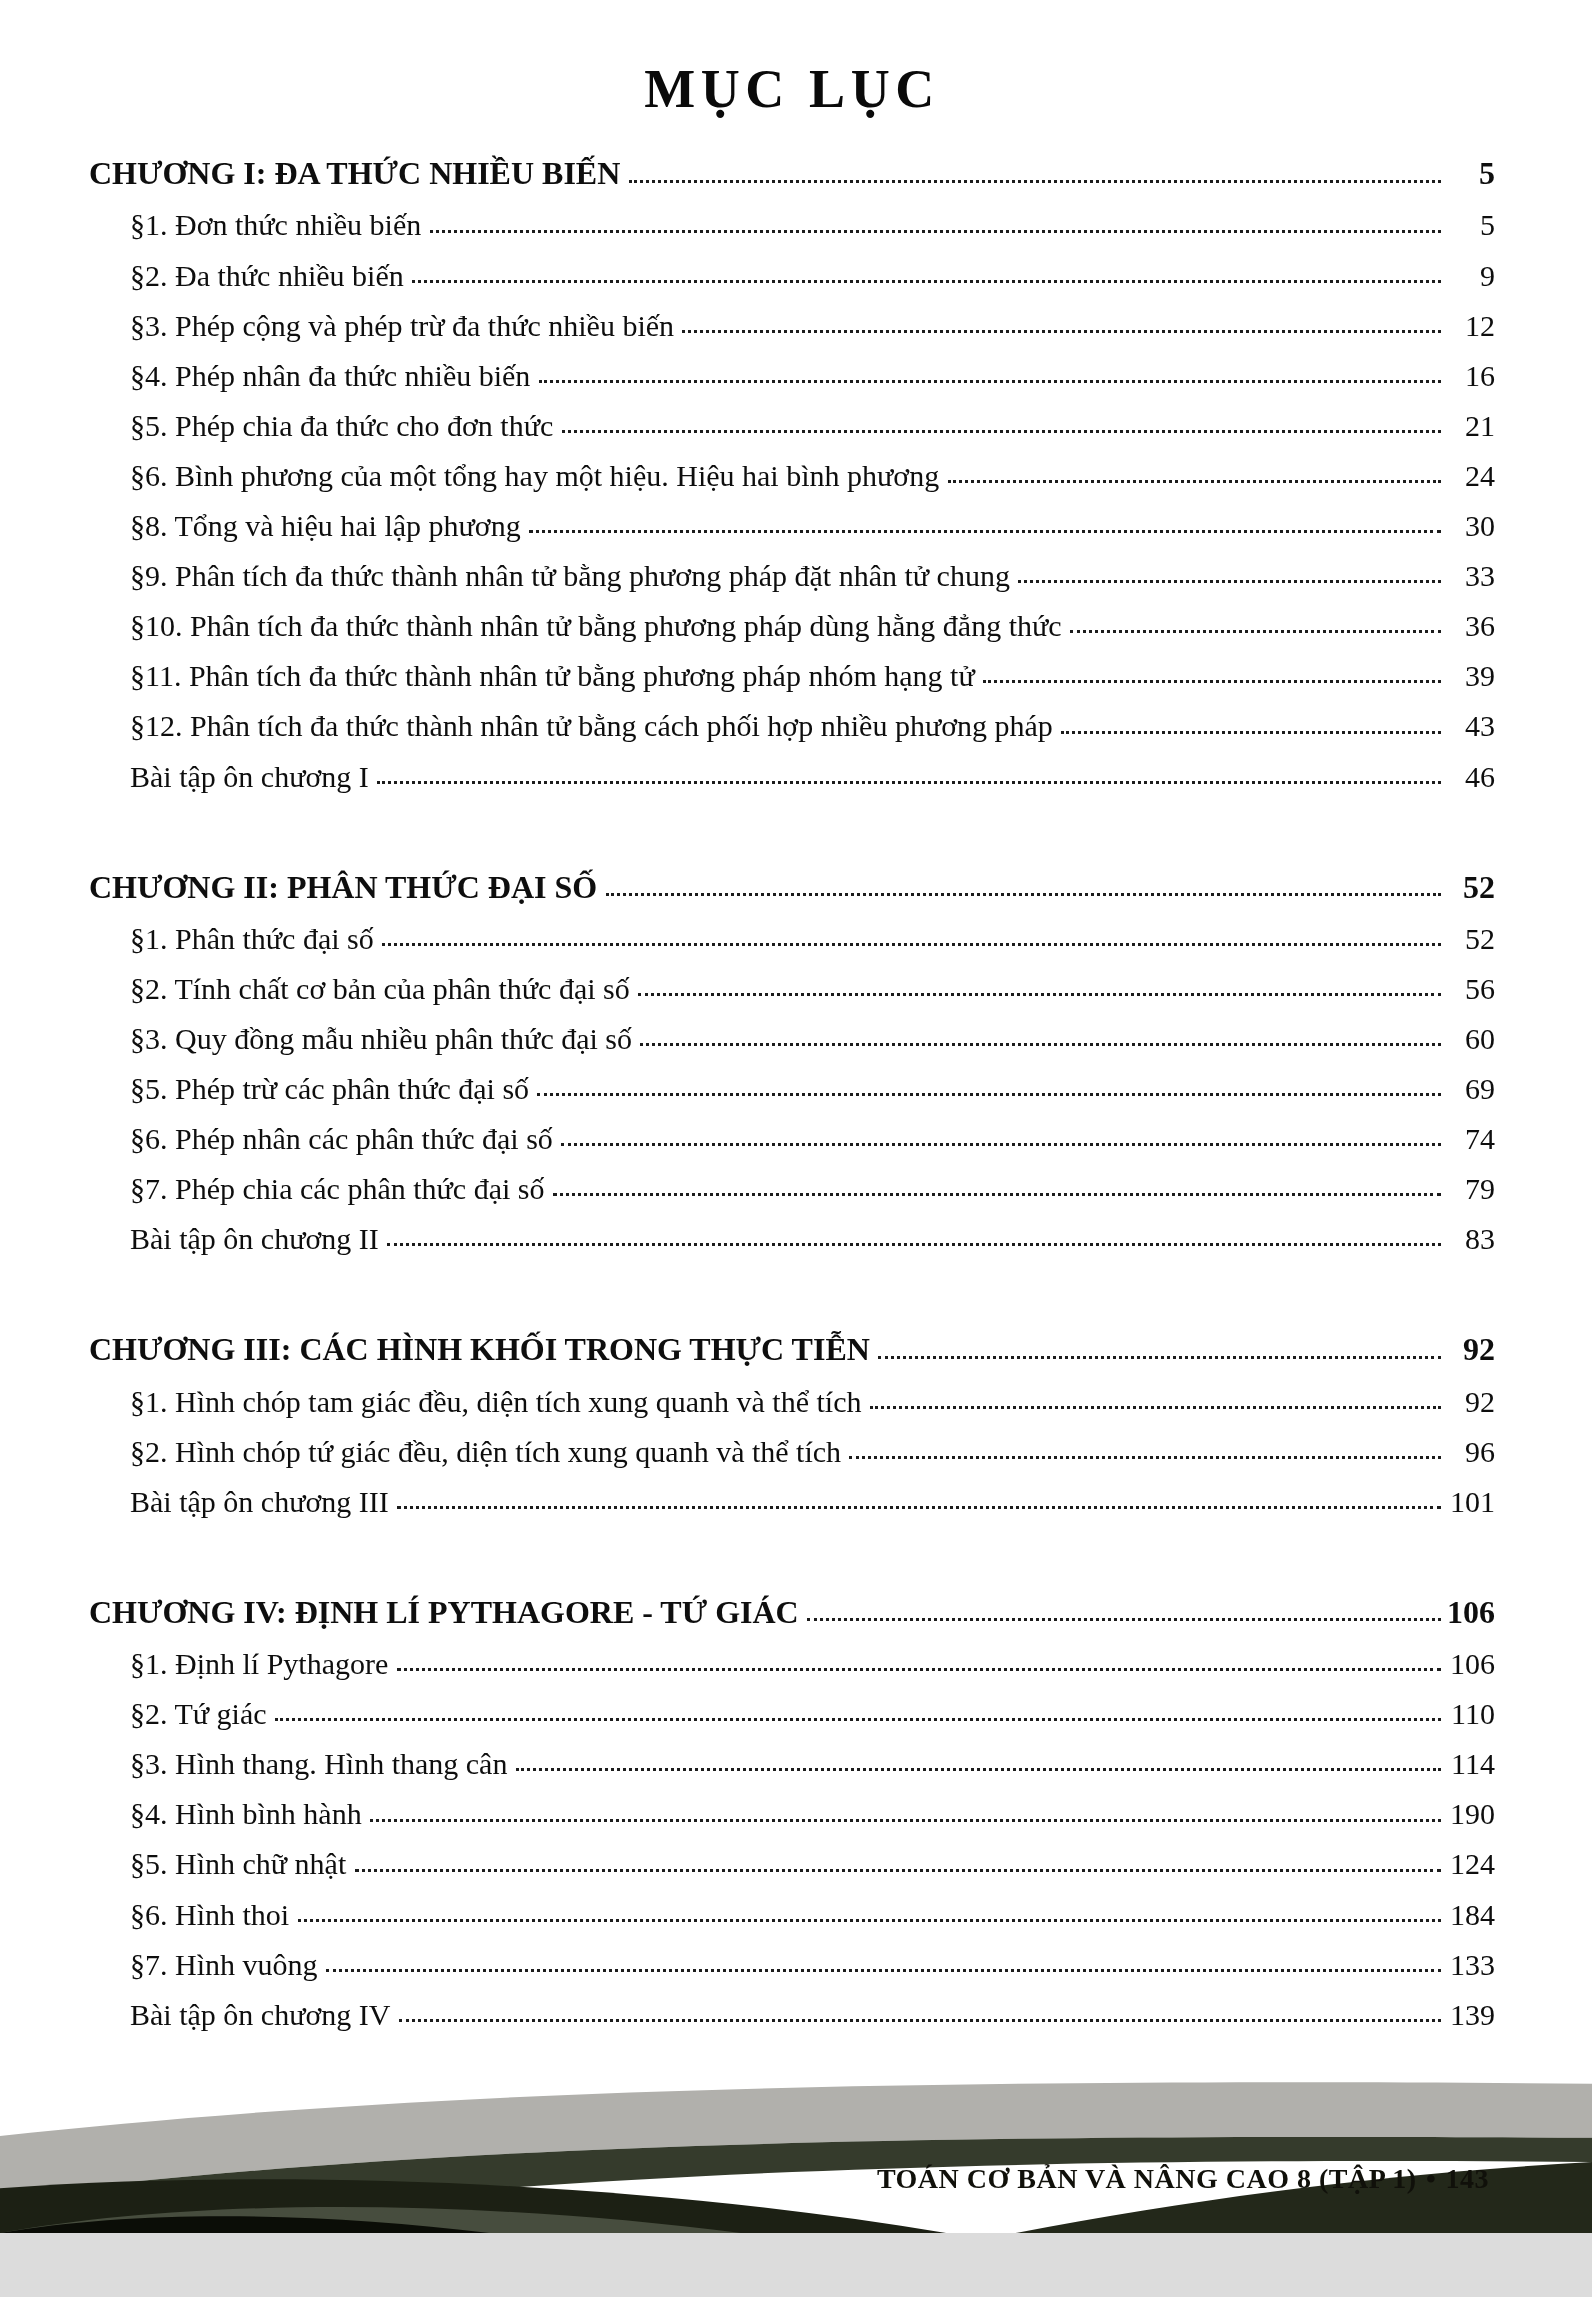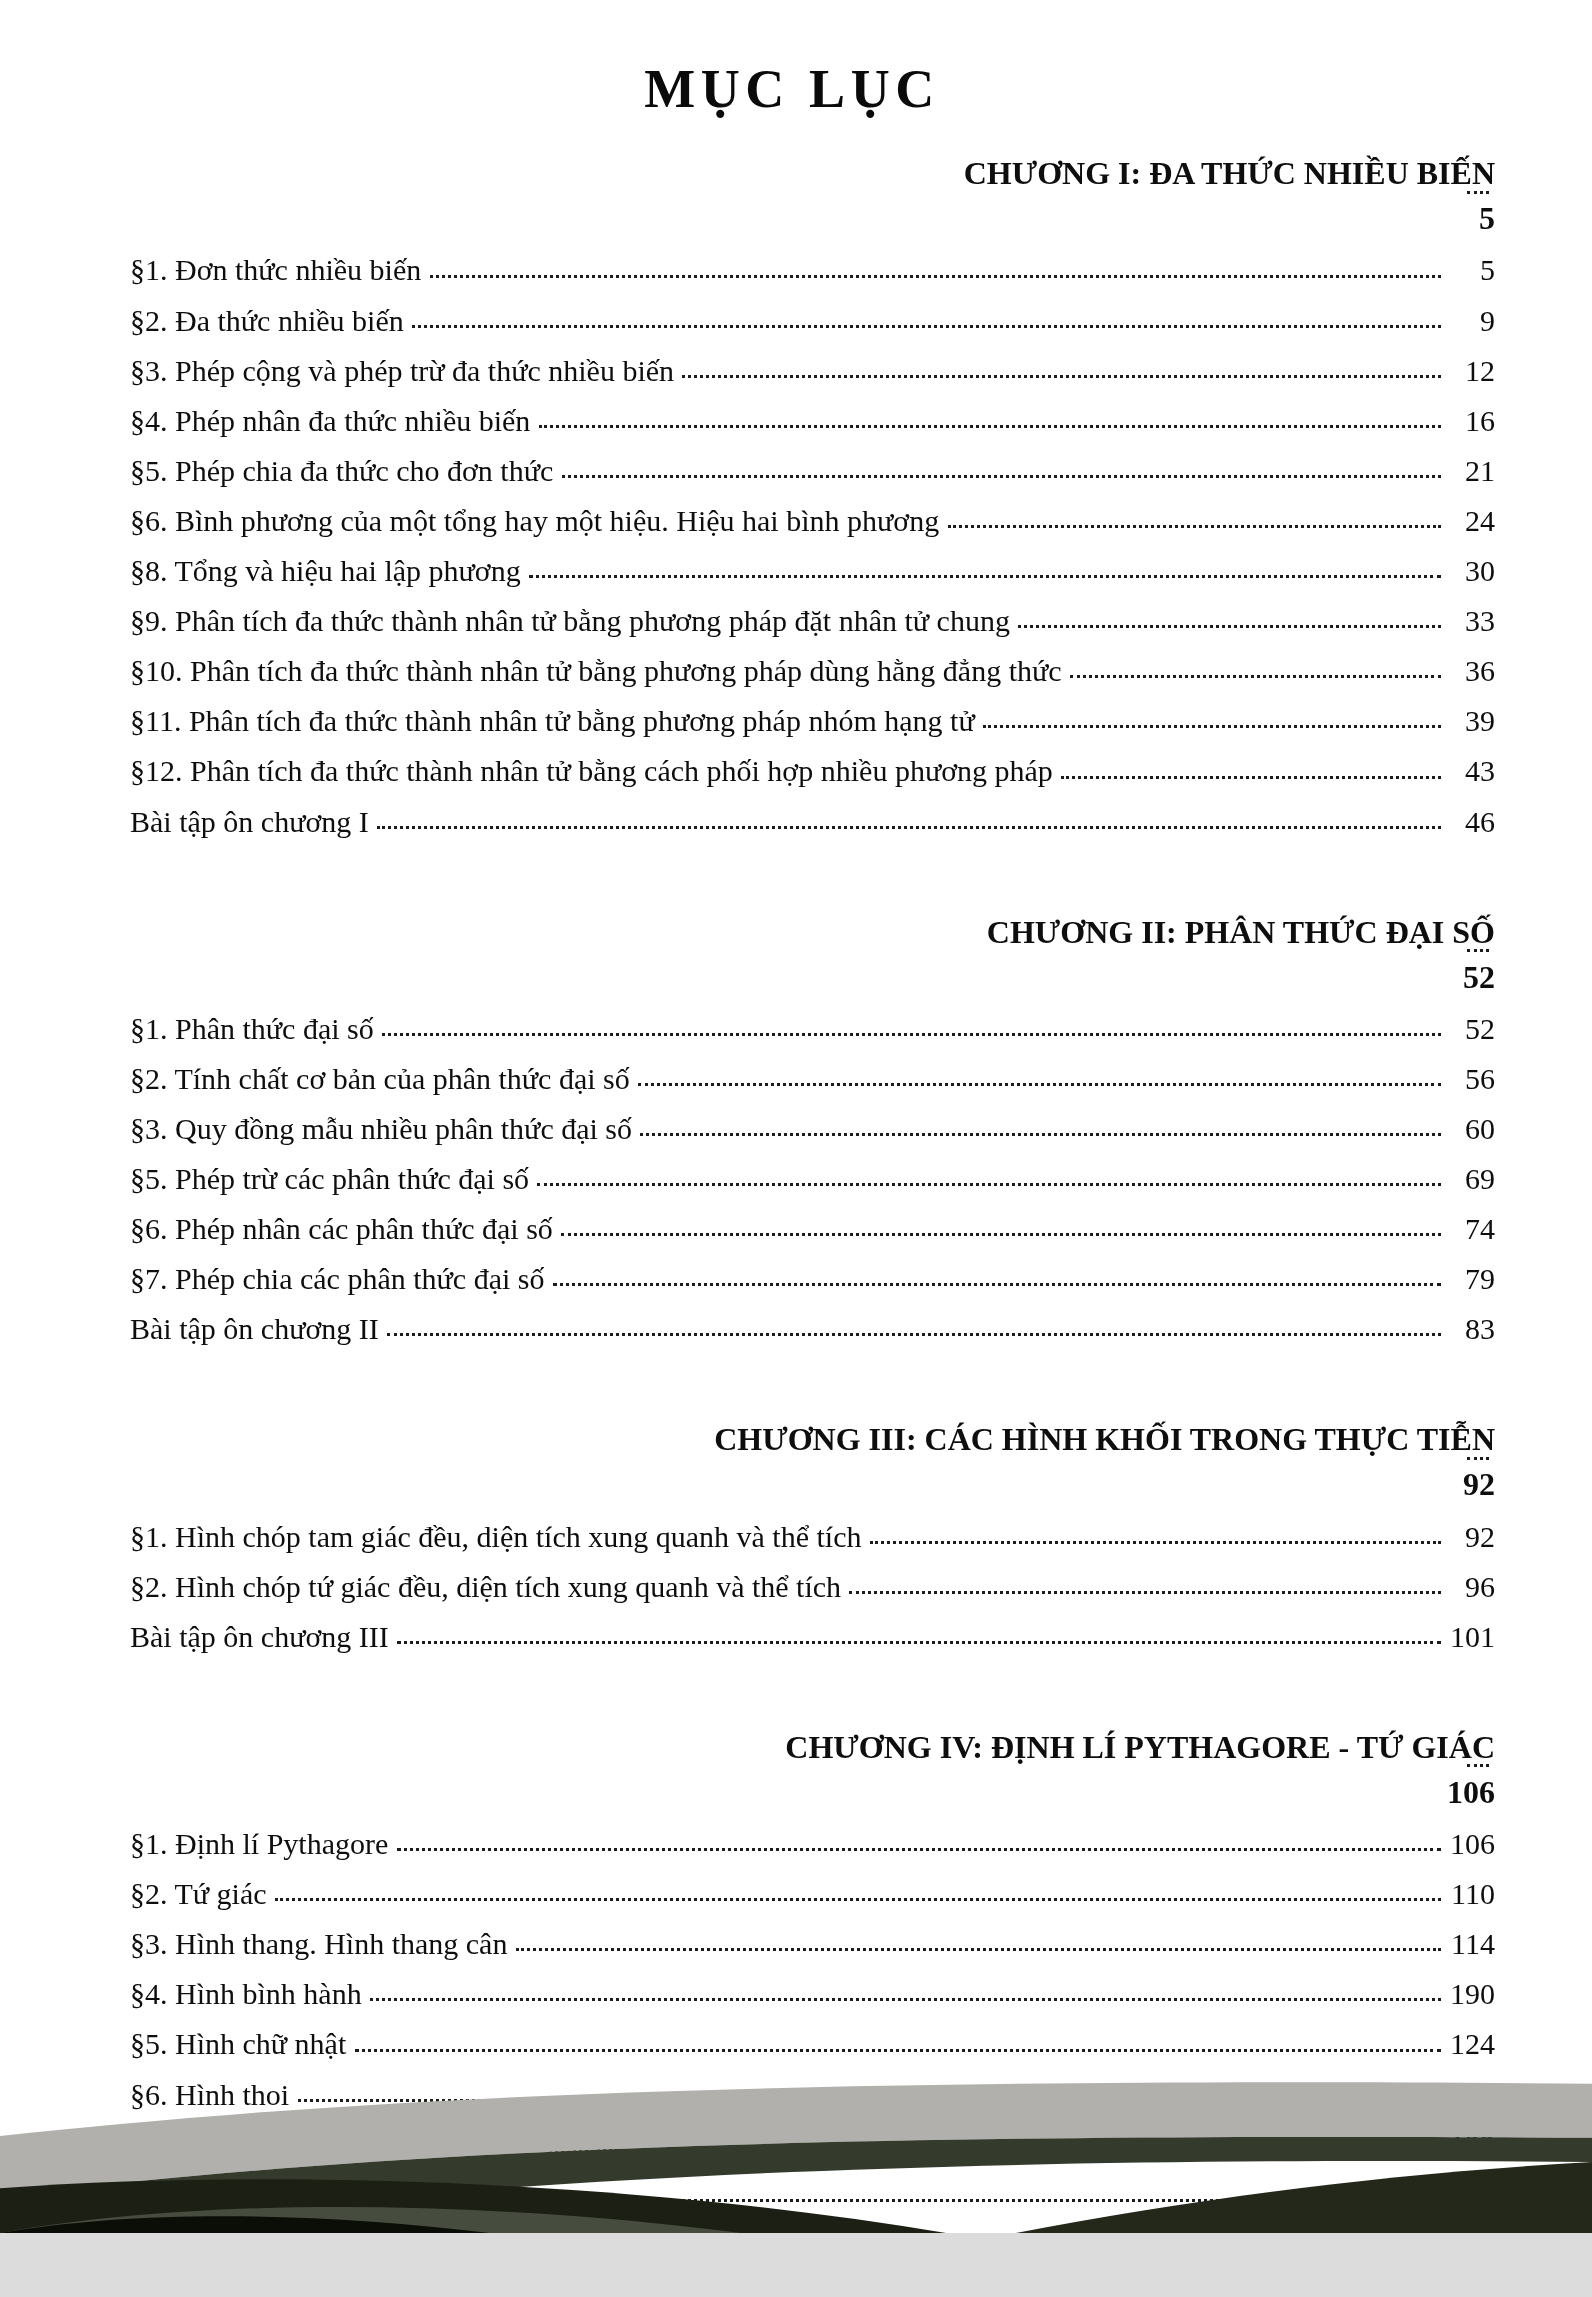--- a/index.html
+++ b/index.html
@@ -31,21 +31,20 @@
   .chapter + .chapter { margin-top: 60px; }
   .row {
     display: flex;
     align-items: flex-end;
     line-height: 1.05;
   }
   .chapter-row {
     padding: 9.3px 0;
     font-size: 32px;
     font-weight: 700;
-    flex-direction: column;
   }
   .item-row {
     padding: 9.3px 0;
     font-size: 30px;
     padding-left: 41px;
   }
   .label { white-space: nowrap; }
   .pagenum {
     white-space: nowrap;
     min-width: 48px;
@@ -309,15 +308,18 @@
 
   <svg class="decor" viewBox="0 0 1708 300" preserveAspectRatio="none" aria-hidden="true">
     <path d="M0,196 C360,158 780,132 1708,140 L1708,198 C780,192 390,216 0,260 Z" fill="#b1b0ac"></path>
     <path d="M0,260 C390,216 780,192 1708,198 L1708,224 C920,216 430,250 80,300 L0,300 Z" fill="#353b2c"></path>
     <path d="M1708,224 L1708,300 L1090,300 C1290,262 1490,236 1708,224 Z" fill="#23281a"></path>
     <path d="M0,300 L0,252 C310,230 690,246 1015,300 Z" fill="#1c2014"></path>
     <path d="M0,300 C225,260 525,266 795,300 Z" fill="#474d3e"></path>
     <path d="M0,300 C150,274 345,278 525,300 Z" fill="#0b0d07"></path>
   </svg>
 
+  <div class="footer-line">
+    <span>TOÁN CƠ BẢN VÀ NÂNG CAO 8 (TẬP 1)</span><span class="sep">•</span><span>143</span>
+  </div>
 
 </div>
 
 
 </body></html>

